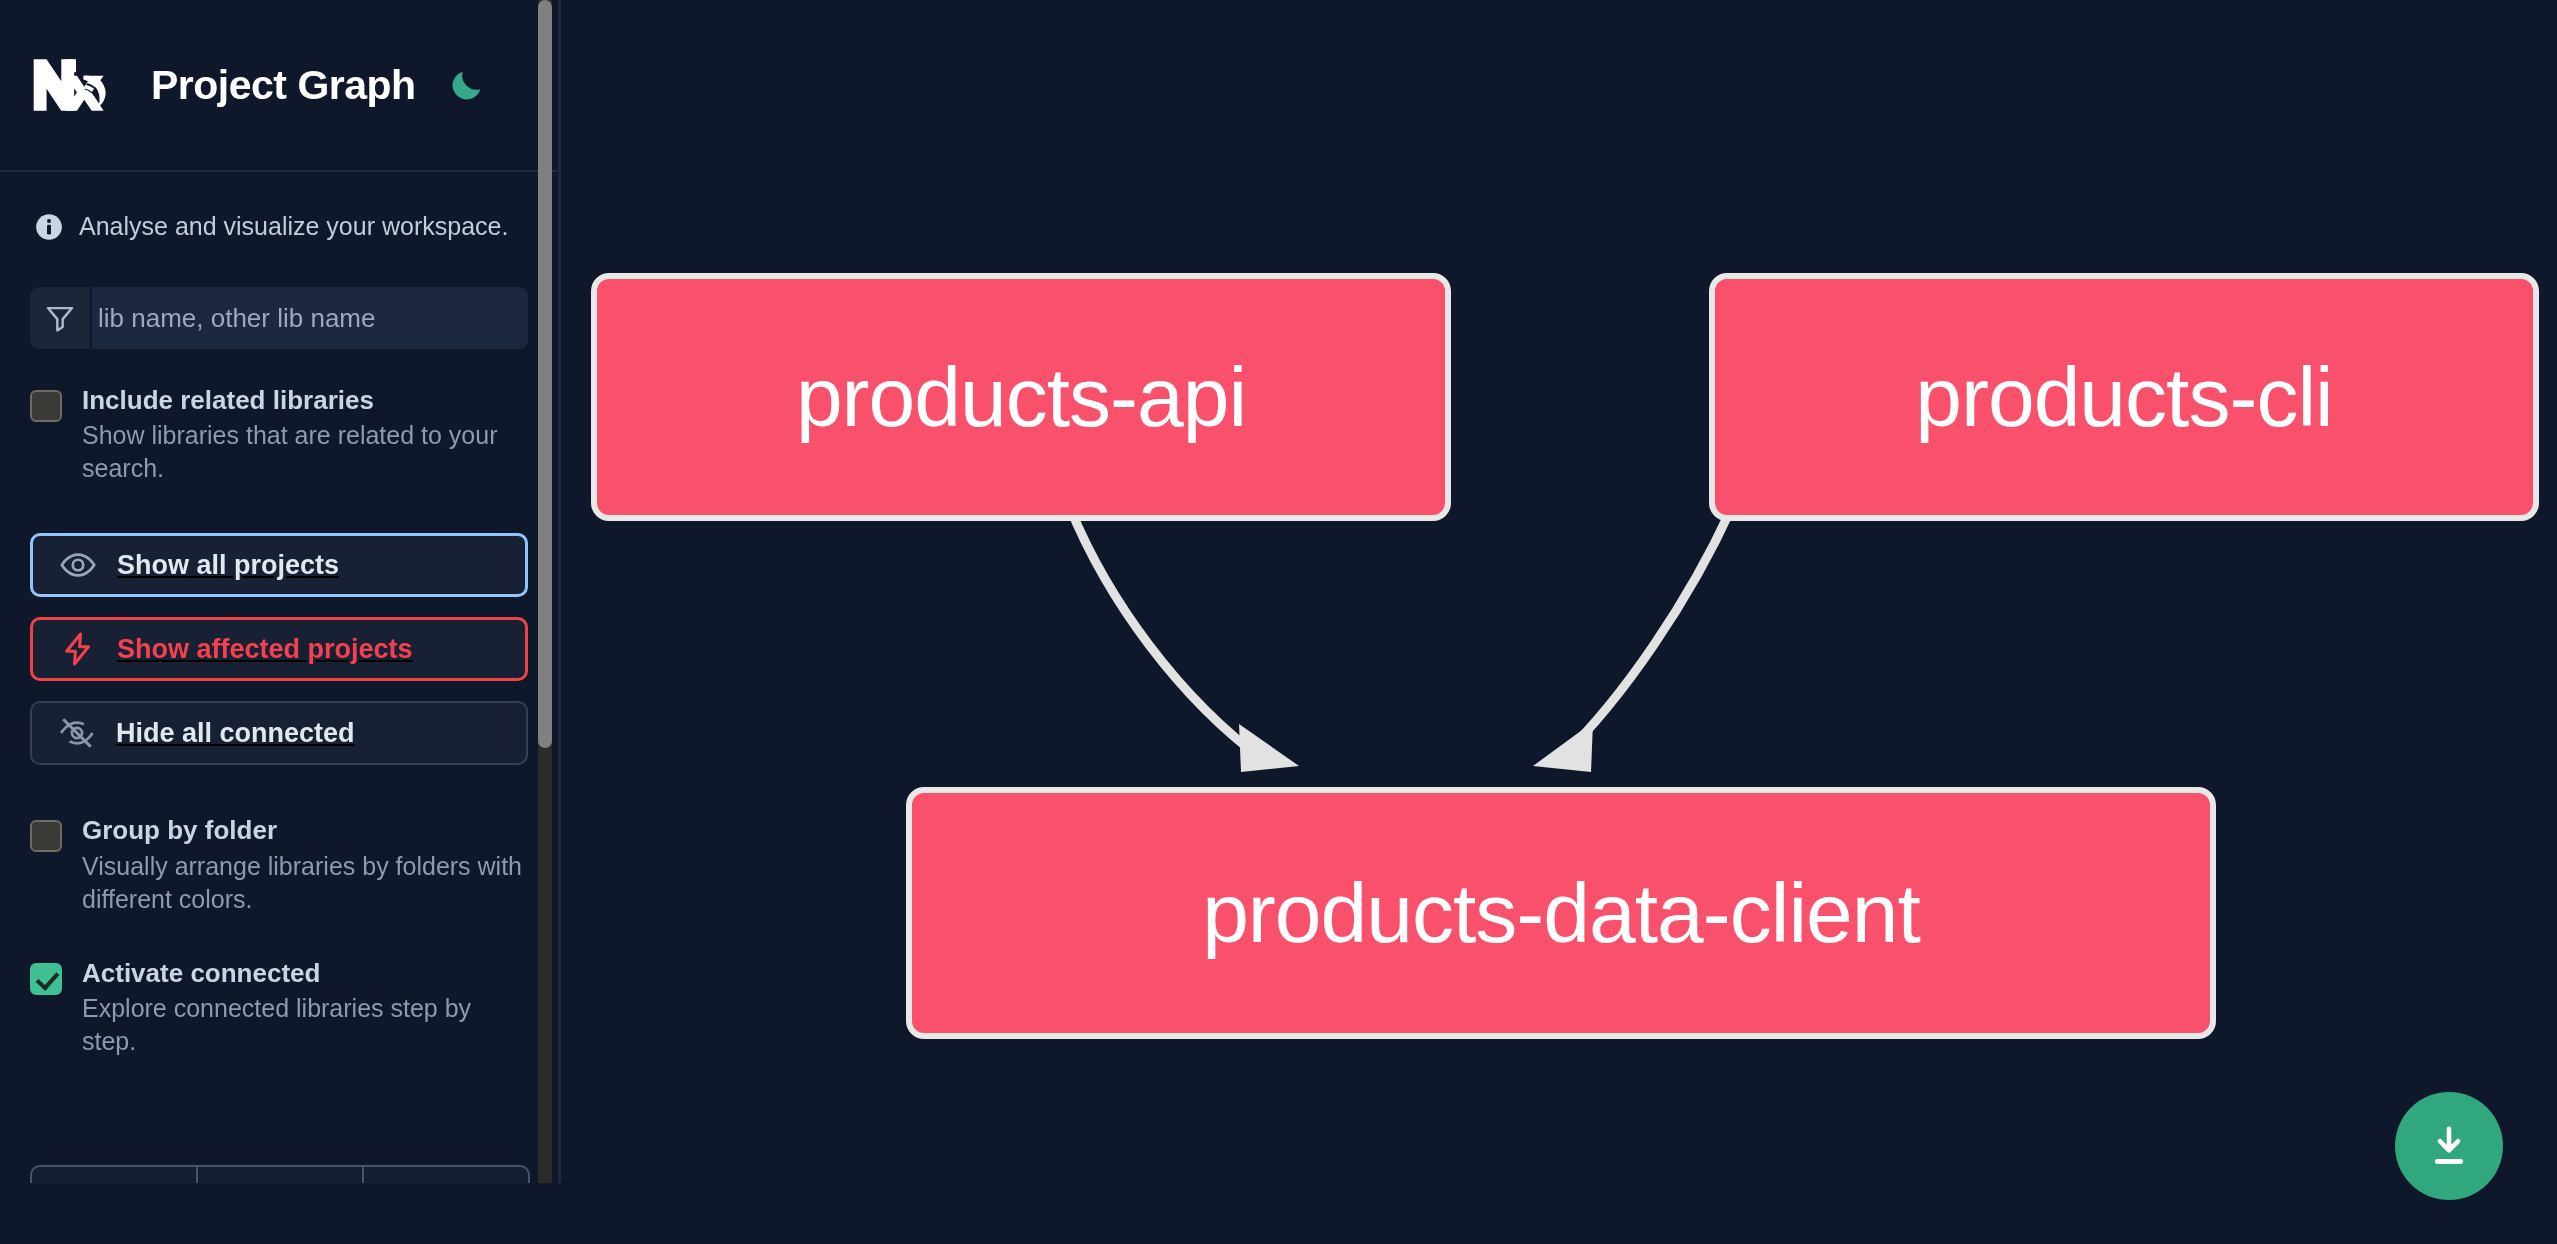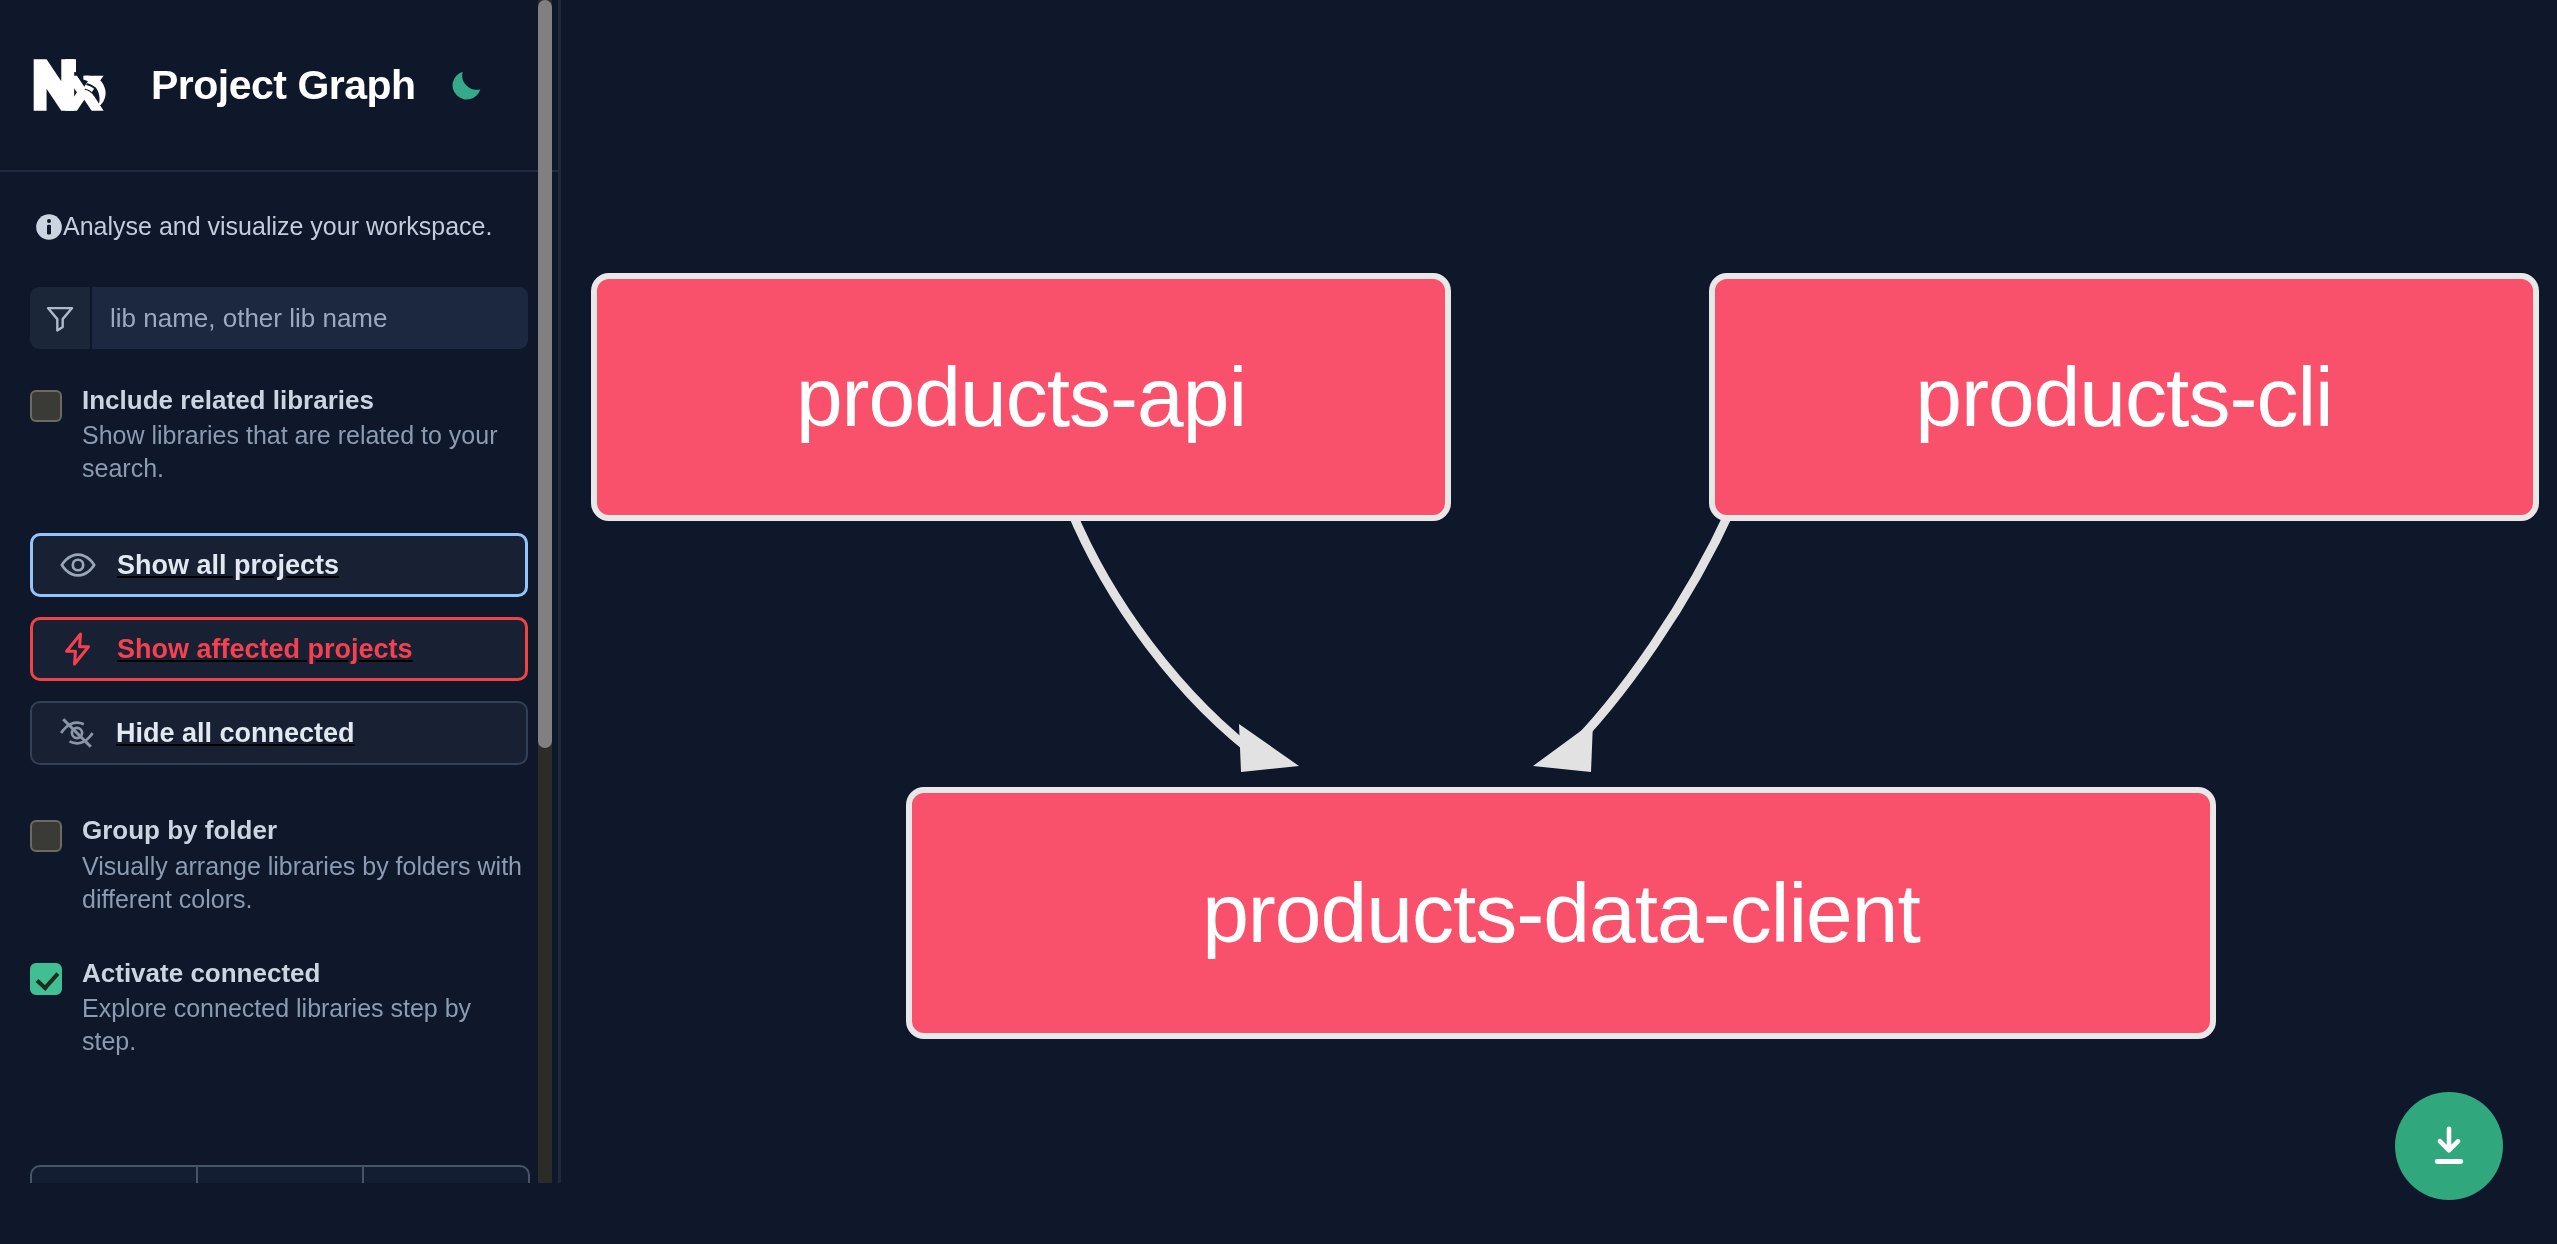--- a/index.html
+++ b/index.html
@@ -38,20 +38,21 @@
   #theme-toggle {
     margin-left:30px; width:42px; height:42px;
     display:flex; align-items:center; justify-content:center;
     cursor:pointer;
   }
 
   #sidebar-body { padding:0 30px; }
 
   .tagline-row {
     display:flex; align-items:center;
+    gap:16px;
     padding:40px 0 0 5px;
   }
   .info-icon { width:28px; height:28px; flex:0 0 28px; }
   .tagline-text {
     color:#C2CCDA; font-size:25px; white-space:nowrap;
   }
 
   
   #search-wrap {
     margin-top:46px;
@@ -66,21 +67,21 @@
     display:flex; align-items:center; justify-content:center;
     border-right:2px solid #0F172A;
   }
   #search-input {
     flex:1 1 auto;
     background:#1C2740;
     border:none; outline:none;
     color:#E2E8F0;
     font-size:26px;
     font-family:"Liberation Sans", sans-serif;
-    padding:0 18px;
+    padding:0 6px;
   }
   #search-input::placeholder { color:#9AA9BD; }
 
   
   .check-row { display:flex; margin-top:38px; }
   .cb {
     width:32px; height:32px; flex:0 0 32px;
     border-radius:6px;
     margin-right:20px; margin-top:3px;
     position:relative;

